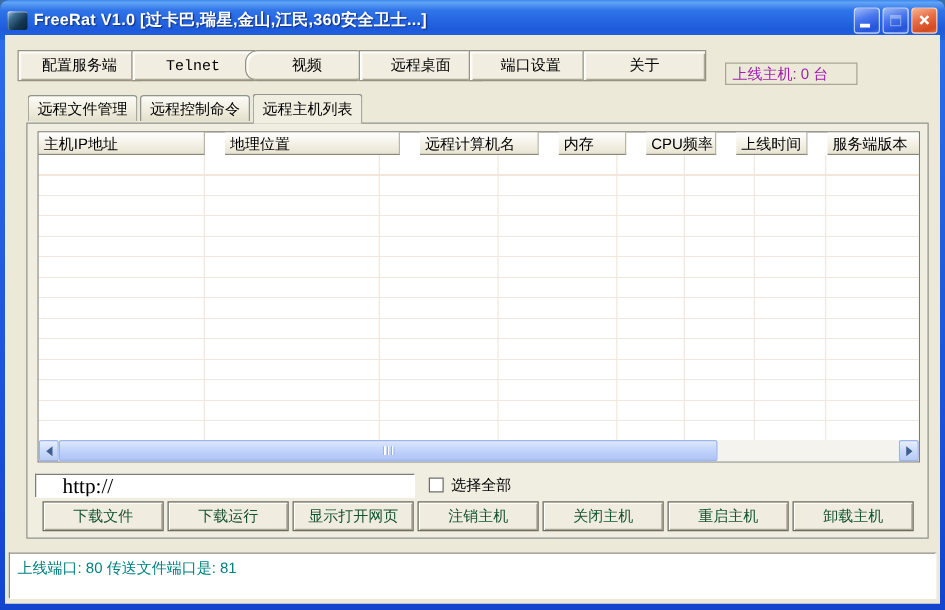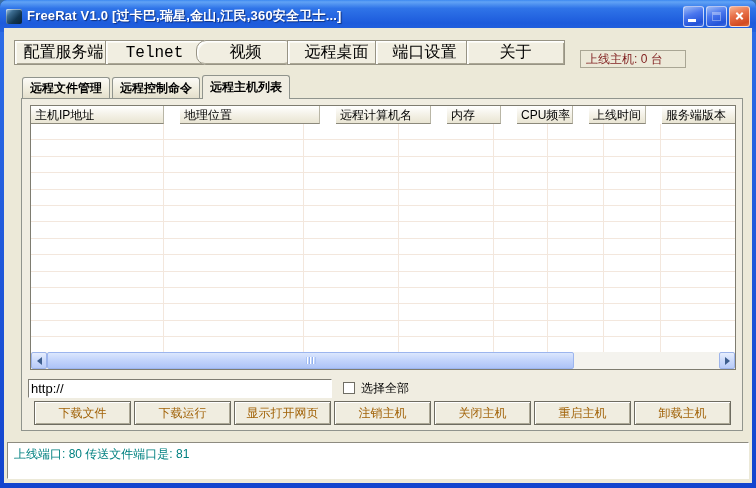--- a/index.html
+++ b/index.html
@@ -49,33 +49,33 @@
   .client {
     position:absolute; left:4px; right:4px; top:28px; bottom:5px;
     background:#ECE9D8; overflow:hidden;
   }
 
   
   .toolbar-btn {
     position:absolute; top:12px; height:25px; width:99px;
     background:#F1EEE1; border:1px solid #979384;
     box-shadow:inset 1px 1px 0 #FFFFFF, inset 2px 2px 0 #FAF9F2, inset -1px -1px 0 #ABA795;
-    font-size:16px; color:#000; display:flex; align-items:center; justify-content:center;
+    font-size:12px; color:#000; display:flex; align-items:center; justify-content:center;
     cursor:default; white-space:nowrap;
   }
   .mono { font-family:"Liberation Mono", monospace; }
 
   .online-box {
     position:absolute; left:576px; top:22px; width:106px; height:18px;
     border:1px solid #A9A694; font-size:12px; line-height:16px; padding-left:5px;
-    color:#7f1d1d; white-space:nowrap;
-  }
-
-  
-  .tabs { position:absolute; left:18px; top:46px; height:24px; display:flex; align-items:flex-end; z-index:3;font-weight:bold; }
+    color:#a21caf; white-space:nowrap;
+  }
+
+  
+  .tabs { position:absolute; left:18px; top:46px; height:24px; display:flex; align-items:center; z-index:3; }
   .tab {
     height:21px; padding:0 7px; font-size:12px; line-height:20px; color:#000;
     background:linear-gradient(180deg,#FCFBF7,#EFECDC 60%,#E3DFCC);
     border:1px solid #90948D; border-bottom:none; border-radius:3px 3px 0 0;
     margin-right:2px; white-space:nowrap;
   }
   .tab.active {
     height:24px; line-height:23px; background:#F0EDE1; position:relative; z-index:4;
     margin-bottom:-1px; border-radius:3px 3px 0 0;
   }
@@ -121,32 +121,32 @@
   }
   .sb-grip {
     position:absolute; left:50%; top:4px; bottom:4px; width:9px; transform:translateX(-50%);
     background:repeating-linear-gradient(90deg,#8FB0EE 0 1px,#FFFFFF 1px 2px,rgba(0,0,0,0) 2px 3px);
   }
 
   
   .url-input {
     position:absolute; left:6px; top:280px; width:304px; height:19px;
     border:1px solid; border-color:#7F7D74 #FFFFFF #FFFFFF #7F7D74;
-    background:#fff; font-family:Liberation Sans, sans-serif; font-size:13px;
-    padding:1px 2px; color:#000; outline:none;
+    background:#fff; font-family:Liberation Serif, serif; font-size:17px;
+    padding:1px 21px; color:#000; outline:none;
   }
   .checkbox-row { position:absolute; left:321px; top:281px; height:16px; display:flex; align-items:center; gap:6px; }
   .checkbox { width:12px; height:12px; background:#fff; border:1px solid #6F6D64; flex:none; }
   .checkbox-label { font-size:12px; color:#000; white-space:nowrap; }
 
   .action-btn {
     position:absolute; top:302px; width:97px; height:24px;
     background:#F0EDE0; border:1px solid #6E6C61;
     box-shadow:inset 1px 1px 0 #FFFFFF, inset -1px -1px 0 #ABA795;
-    font-size:12px; color:#a16207; display:flex; align-items:center; justify-content:center;
+    font-size:12px; color:#14532d; display:flex; align-items:center; justify-content:center;
     cursor:default; white-space:nowrap;
   }
 
   
   .statusbar {
     position:absolute; left:3px; top:414px; width:742px; height:37px;
     background:#FFFFFF; border:1px solid; border-color:#8D8B80 #FFFFFF #FFFFFF #8D8B80;
     font-size:12px; color:#008080; padding:3px 6px; white-space:nowrap;
   }
 </style>

